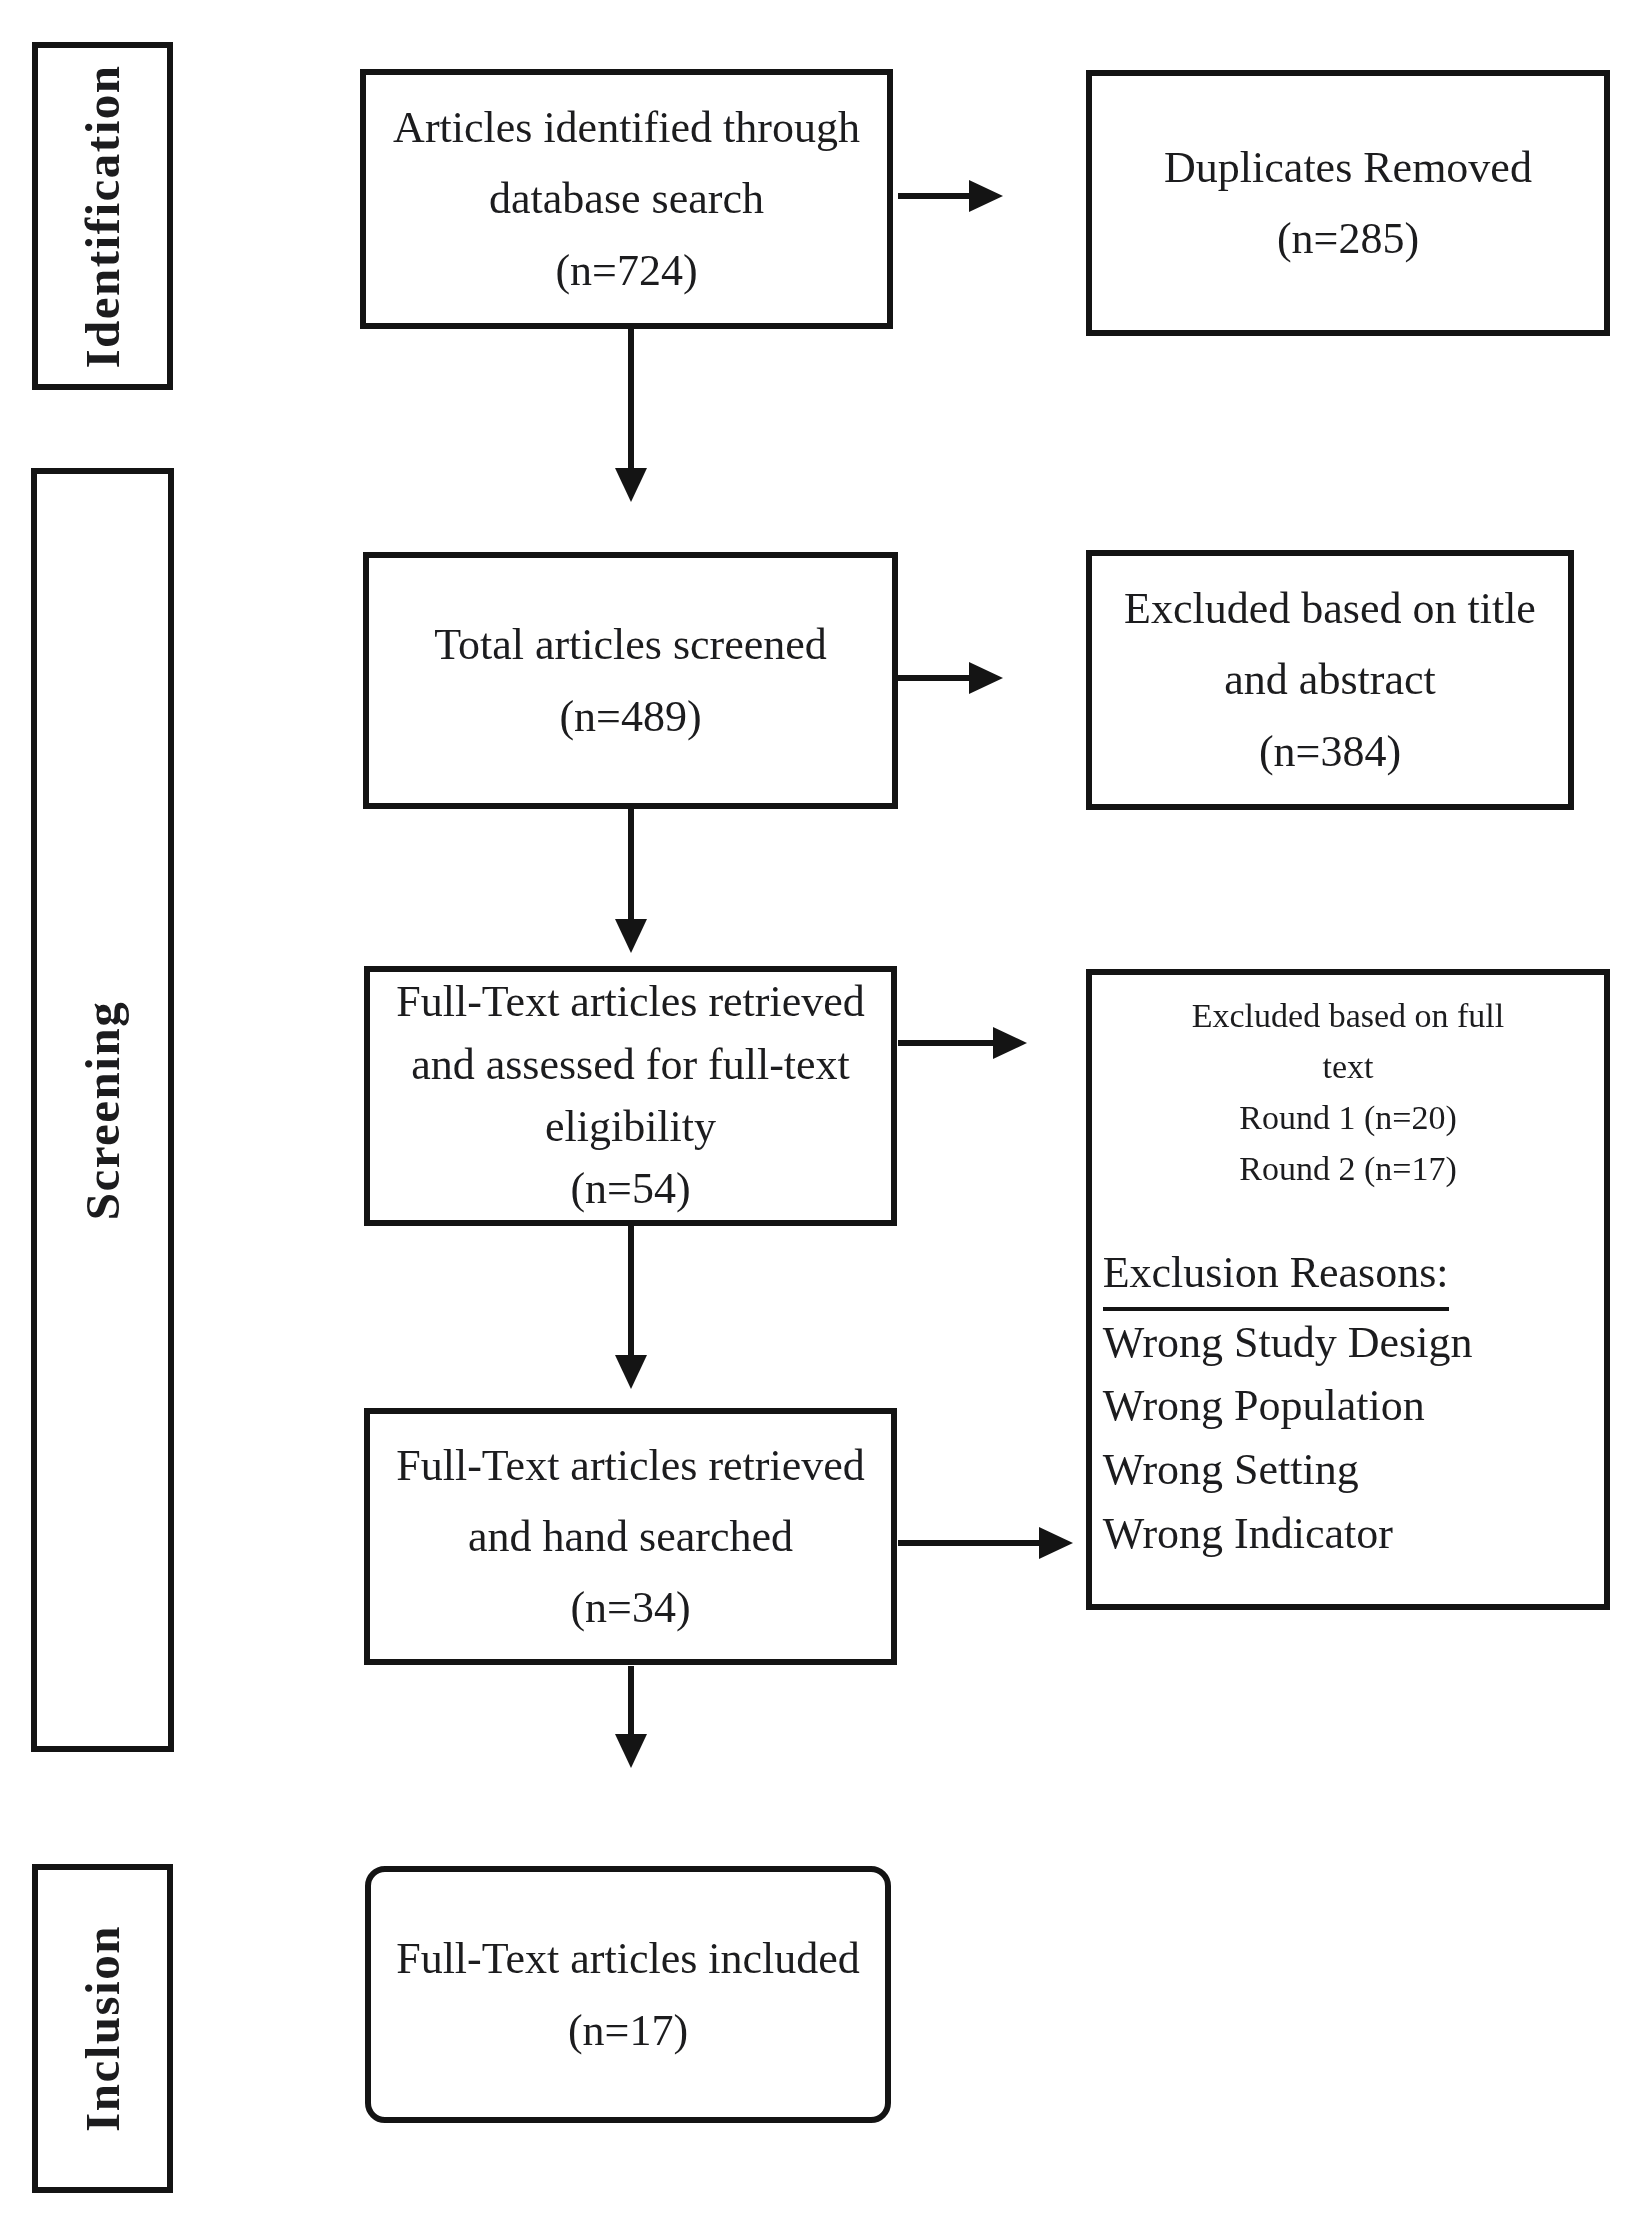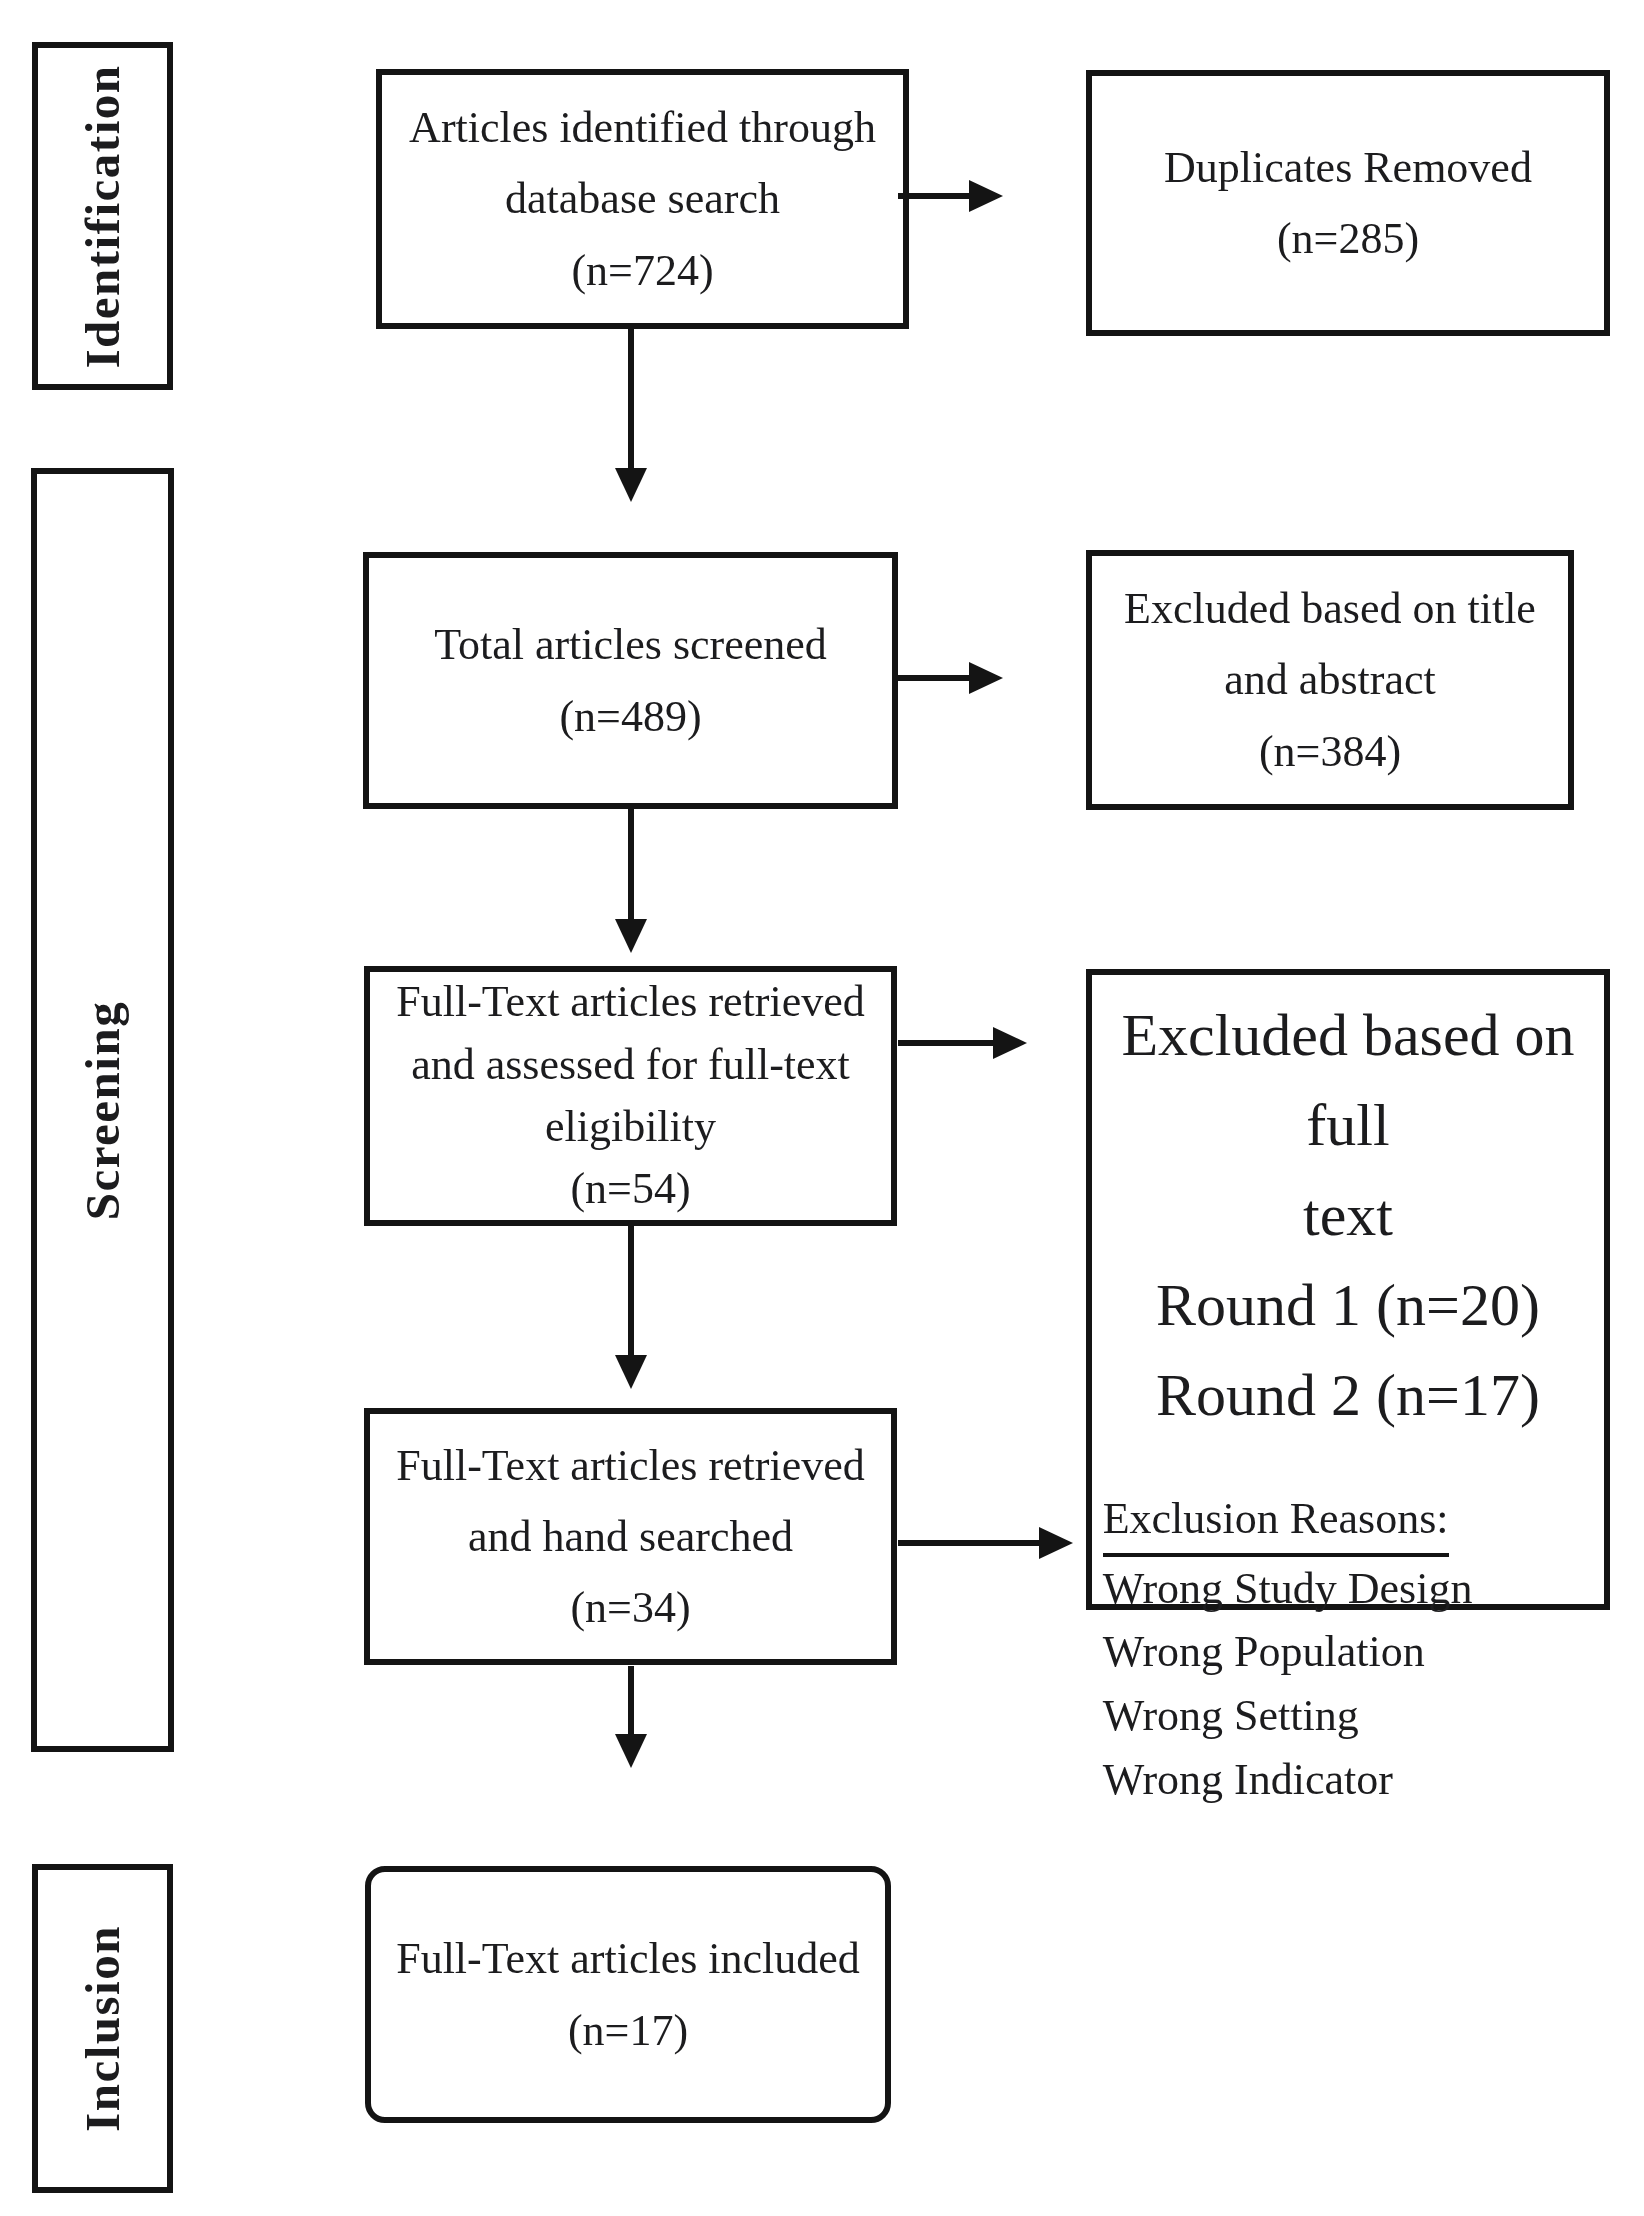--- a/index.html
+++ b/index.html
@@ -74,21 +74,21 @@
     border-top: 34px solid #141414;
   }
   
   #side-box-fulltext {
     flex-direction: column;
     justify-content: flex-start;
     align-items: stretch;
     padding: 15.3px 10.7px 15.3px 10.7px;
   }
   #side-box-fulltext .top-block {
-    font-size: 60px;
+    font-size: 34px;
     line-height: 1.5;
   }
   #side-box-fulltext .reasons-block {
     margin-top: 47px;
     text-align: left;
     font-size: 44px;
     line-height: 1.45;
   }
   .reasons-heading {
     display: inline-block;
@@ -106,21 +106,21 @@
   </div>
 
   <div class="stage" style="left:31px; top:468px; width:143px; height:1284px;">
     <span class="stage-label">Screening</span>
   </div>
 
   <div class="stage" style="left:32px; top:1864px; width:141px; height:329px;">
     <span class="stage-label">Inclusion</span>
   </div>
 
-  <div class="box" style="left:376px; top:69px; width:533px; height:260px;">
+  <div class="box" style="left:360px; top:69px; width:533px; height:260px;">
     <div class="box-text">
       <div>Articles identified through</div>
       <div>database search</div>
       <div>(n=724)</div>
     </div>
   </div>
 
   <div class="box" style="left:363px; top:552px; width:535px; height:257px;">
     <div class="box-text">
       <div>Total articles screened</div>

